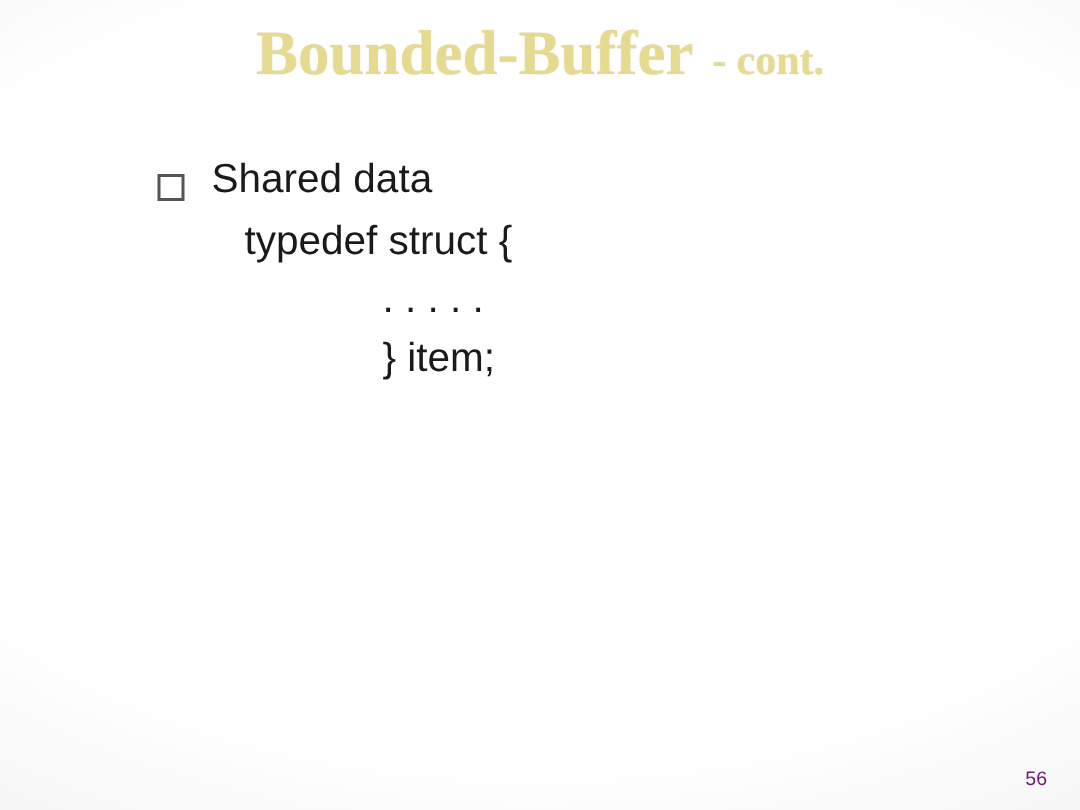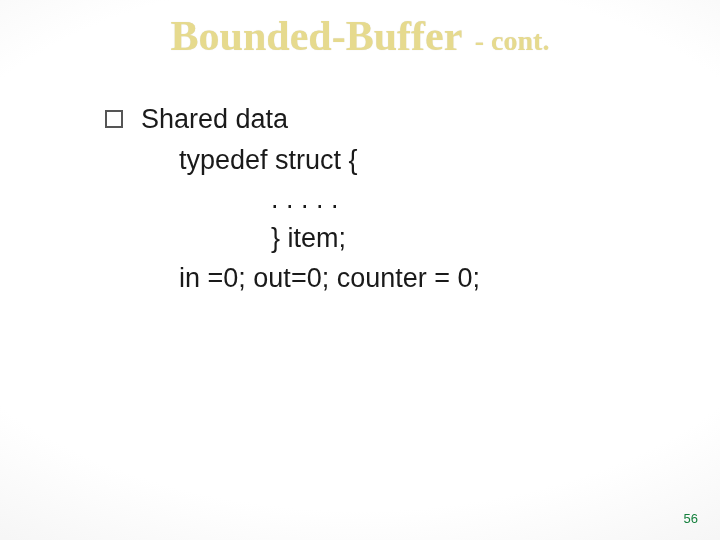--- a/index.html
+++ b/index.html
@@ -44,43 +44,43 @@
   .content {
     position: absolute;
     top: 100px;
     left: 105px;
     width: 560px;
     font-size: 27px;
     line-height: 1.45;
   }
   .bullet-row {
     display: flex;
-    align-items: flex-start;
+    align-items: center;
     gap: 18px;
   }
   .bullet-marker {
     width: 14px;
     height: 14px;
     border: 2px solid #555;
     margin-top: 10px;
     flex: 0 0 auto;
   }
   .code-block {
     margin-top: 2px;
-    margin-left: 74px;
+    margin-left: 58px;
   }
   .indent1 { margin-left: 92px; }
   .i { }
   .pagenum {
     position: absolute;
     right: 22px;
     bottom: 14px;
     font-size: 13px;
     font-family: Arial, sans-serif;
-    color: #15803d;
+    color: #701a75;
   }
 </style>
 </head>
 <body>
 
 <div class="title-wrap">
   <span class="title-main">Bounded-Buffer</span>
   <span class="title-sub">- cont.</span>
 </div>
 
@@ -89,19 +89,16 @@
     <span class="bullet-marker"></span>
     <span>Shared data</span>
   </div>
 
   <div class="code-block">
     <div>typedef struct {</div>
     <div class="indent1">. . . . .</div>
     <div class="indent1">
       <span>} </span><span class="i">item</span><span>;</span>
     </div>
-    <div>
-      <span class="i">in </span><span>=0; </span><span class="i">out</span><span>=0; </span><span class="i">counter </span><span>= 0;</span>
-    </div>
   </div>
 </div>
 
 <div class="pagenum">56</div>
 
 </body></html>

